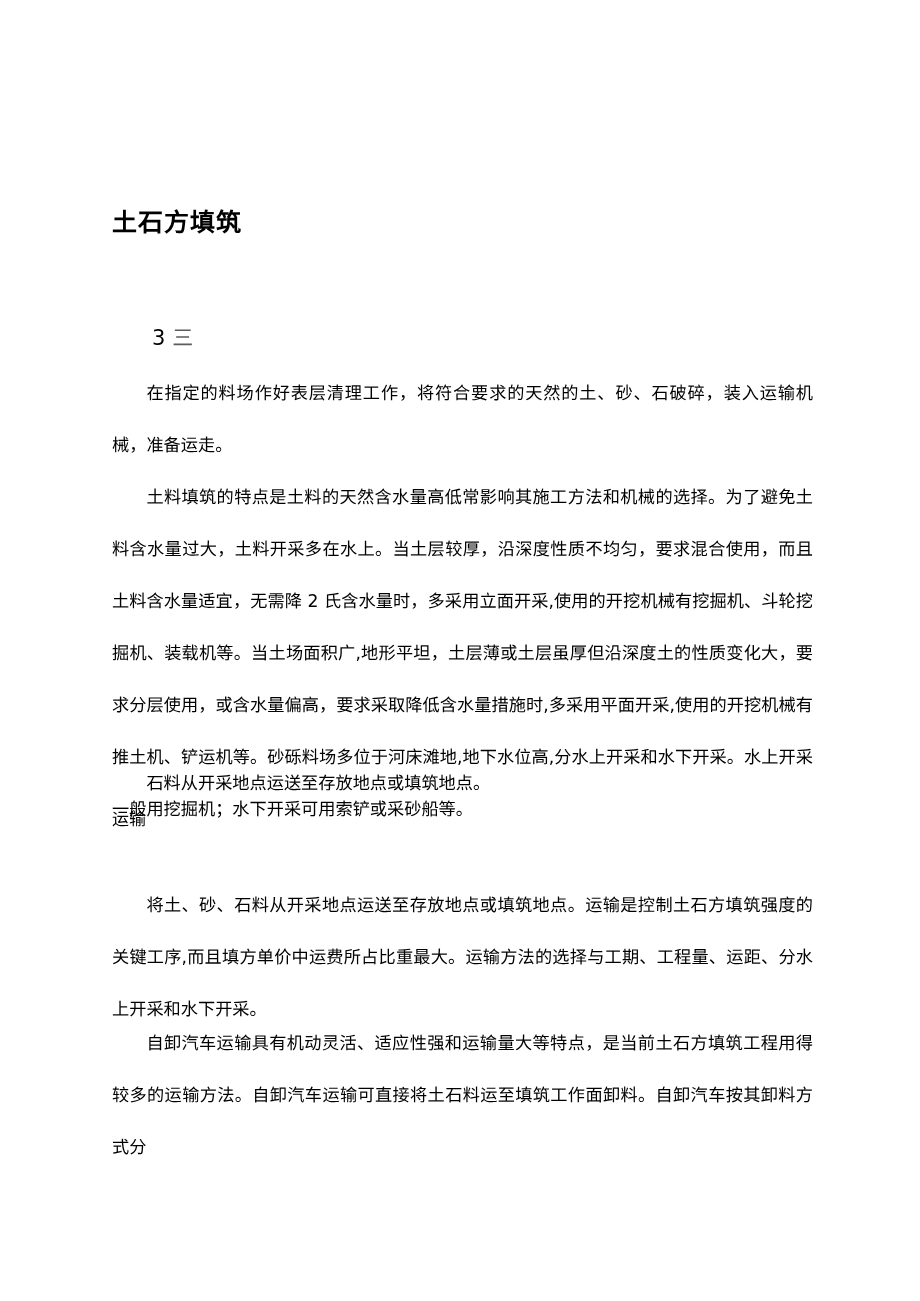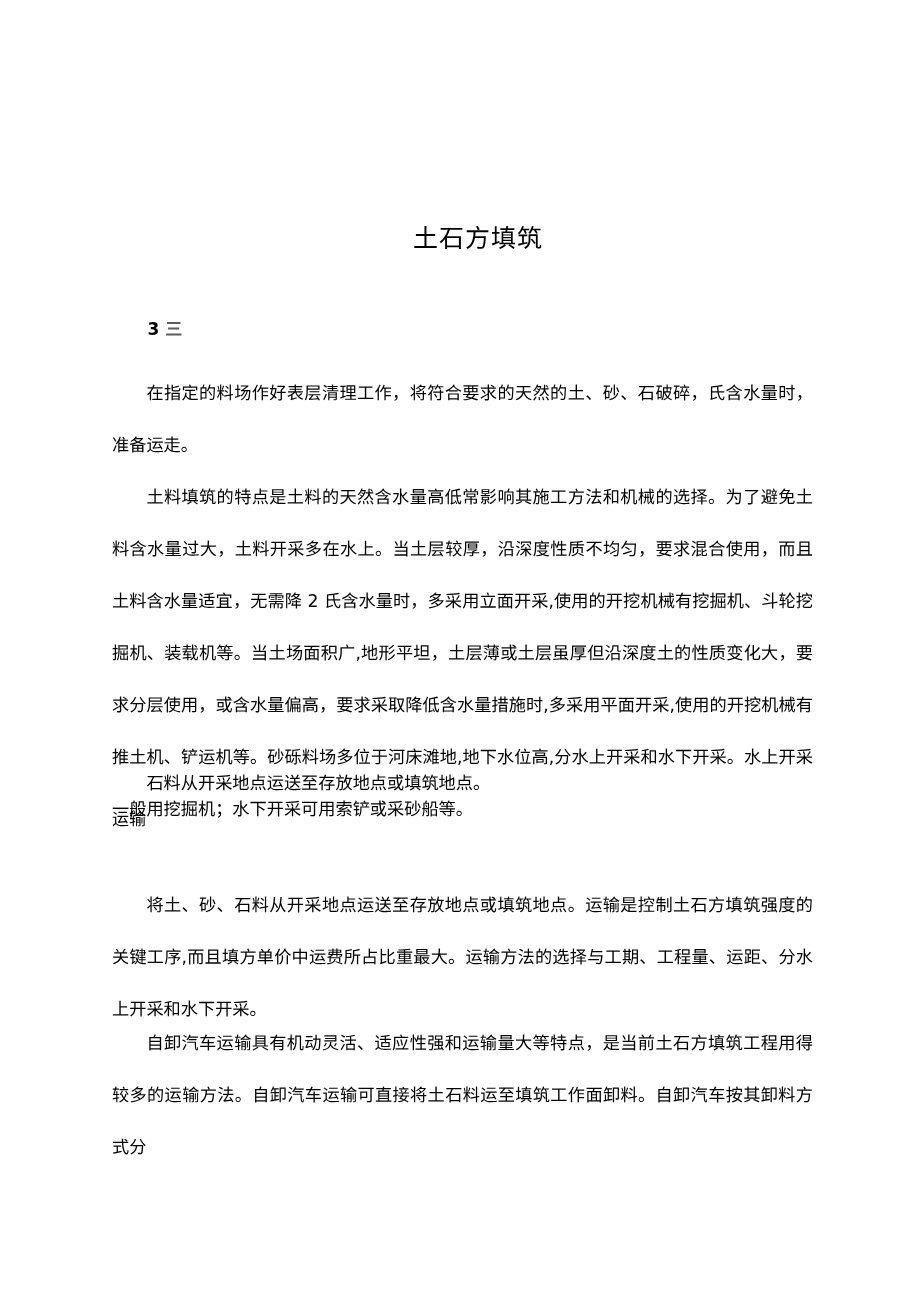--- a/index.html
+++ b/index.html
@@ -22,39 +22,37 @@
     box-sizing: border-box;
   }
   .content {
     position: absolute;
     left: 112px;
     top: 0;
     width: 700px;
   }
   .doc-title {
     font-size: 25px;
-    font-weight: 400;
-    text-align: center;
+    font-weight: 700;
     letter-spacing: 1px;
-    margin: 16px;
+    margin: 0;
     padding: 0;
     position: absolute;
     top: 207px;
     left: 0;
     width: 700px;
     line-height: 1.3;
   }
   .section-num {
     position: absolute;
     top: 291px;
     left: 0;
-    font-size: 17px;
+    font-size: 21px;
     line-height: 1.5;
     white-space: pre;
-    font-weight: bold;
   }
   .section-num .numeral {
     font-family: "DejaVu Sans", "Liberation Sans", sans-serif;
   }
   .section-num .faded {
     color: #5d5d5d;
   }
   .heading-plain {
     position: absolute;
     left: 0;
@@ -89,21 +87,21 @@
 
 <div class="page">
   <div class="content">
 
     <h1 class="doc-title">土石方填筑</h1>
 
     <div class="section-num">
       <span class="numeral">3</span><span>&nbsp;</span><span class="faded">三</span>
     </div>
 
-    <p class="para indent" id="p-1">在指定的料场作好表层清理工作，将符合要求的天然的土、砂、石破碎，氏含水量时，准备运走。</p>
+    <p class="para indent" id="p-1">在指定的料场作好表层清理工作，将符合要求的天然的土、砂、石破碎，装入运输机械，准备运走。</p>
 
     <p class="para indent" id="p-2">土料填筑的特点是土料的天然含水量高低常影响其施工方法和机械的选择。为了避免土料含水量过大，土料开采多在水上。当土层较厚，沿深度性质不均匀，要求混合使用，而且土料含水量适宜，无需降 2 氏含水量时，多采用立面开采,使用的开挖机械有挖掘机、斗轮挖掘机、装载机等。当土场面积广,地形平坦，土层薄或土层虽厚但沿深度土的性质变化大，要求分层使用，或含水量偏高，要求采取降低含水量措施时,多采用平面开采,使用的开挖机械有推土机、铲运机等。砂砾料场多位于河床滩地,地下水位高,分水上开采和水下开采。水上开采一般用挖掘机；水下开采可用索铲或采砂船等。</p>
 
     <p class="para indent" id="p-3">石料从开采地点运送至存放地点或填筑地点。</p>
 
     <div class="heading-plain" id="h-transport">运输</div>
 
     <p class="para indent" id="p-4">将土、砂、石料从开采地点运送至存放地点或填筑地点。运输是控制土石方填筑强度的关键工序,而且填方单价中运费所占比重最大。运输方法的选择与工期、工程量、运距、分水上开采和水下开采。</p>
 
     <p class="para indent" id="p-5">自卸汽车运输具有机动灵活、适应性强和运输量大等特点，是当前土石方填筑工程用得较多的运输方法。自卸汽车运输可直接将土石料运至填筑工作面卸料。自卸汽车按其卸料方式分</p>

